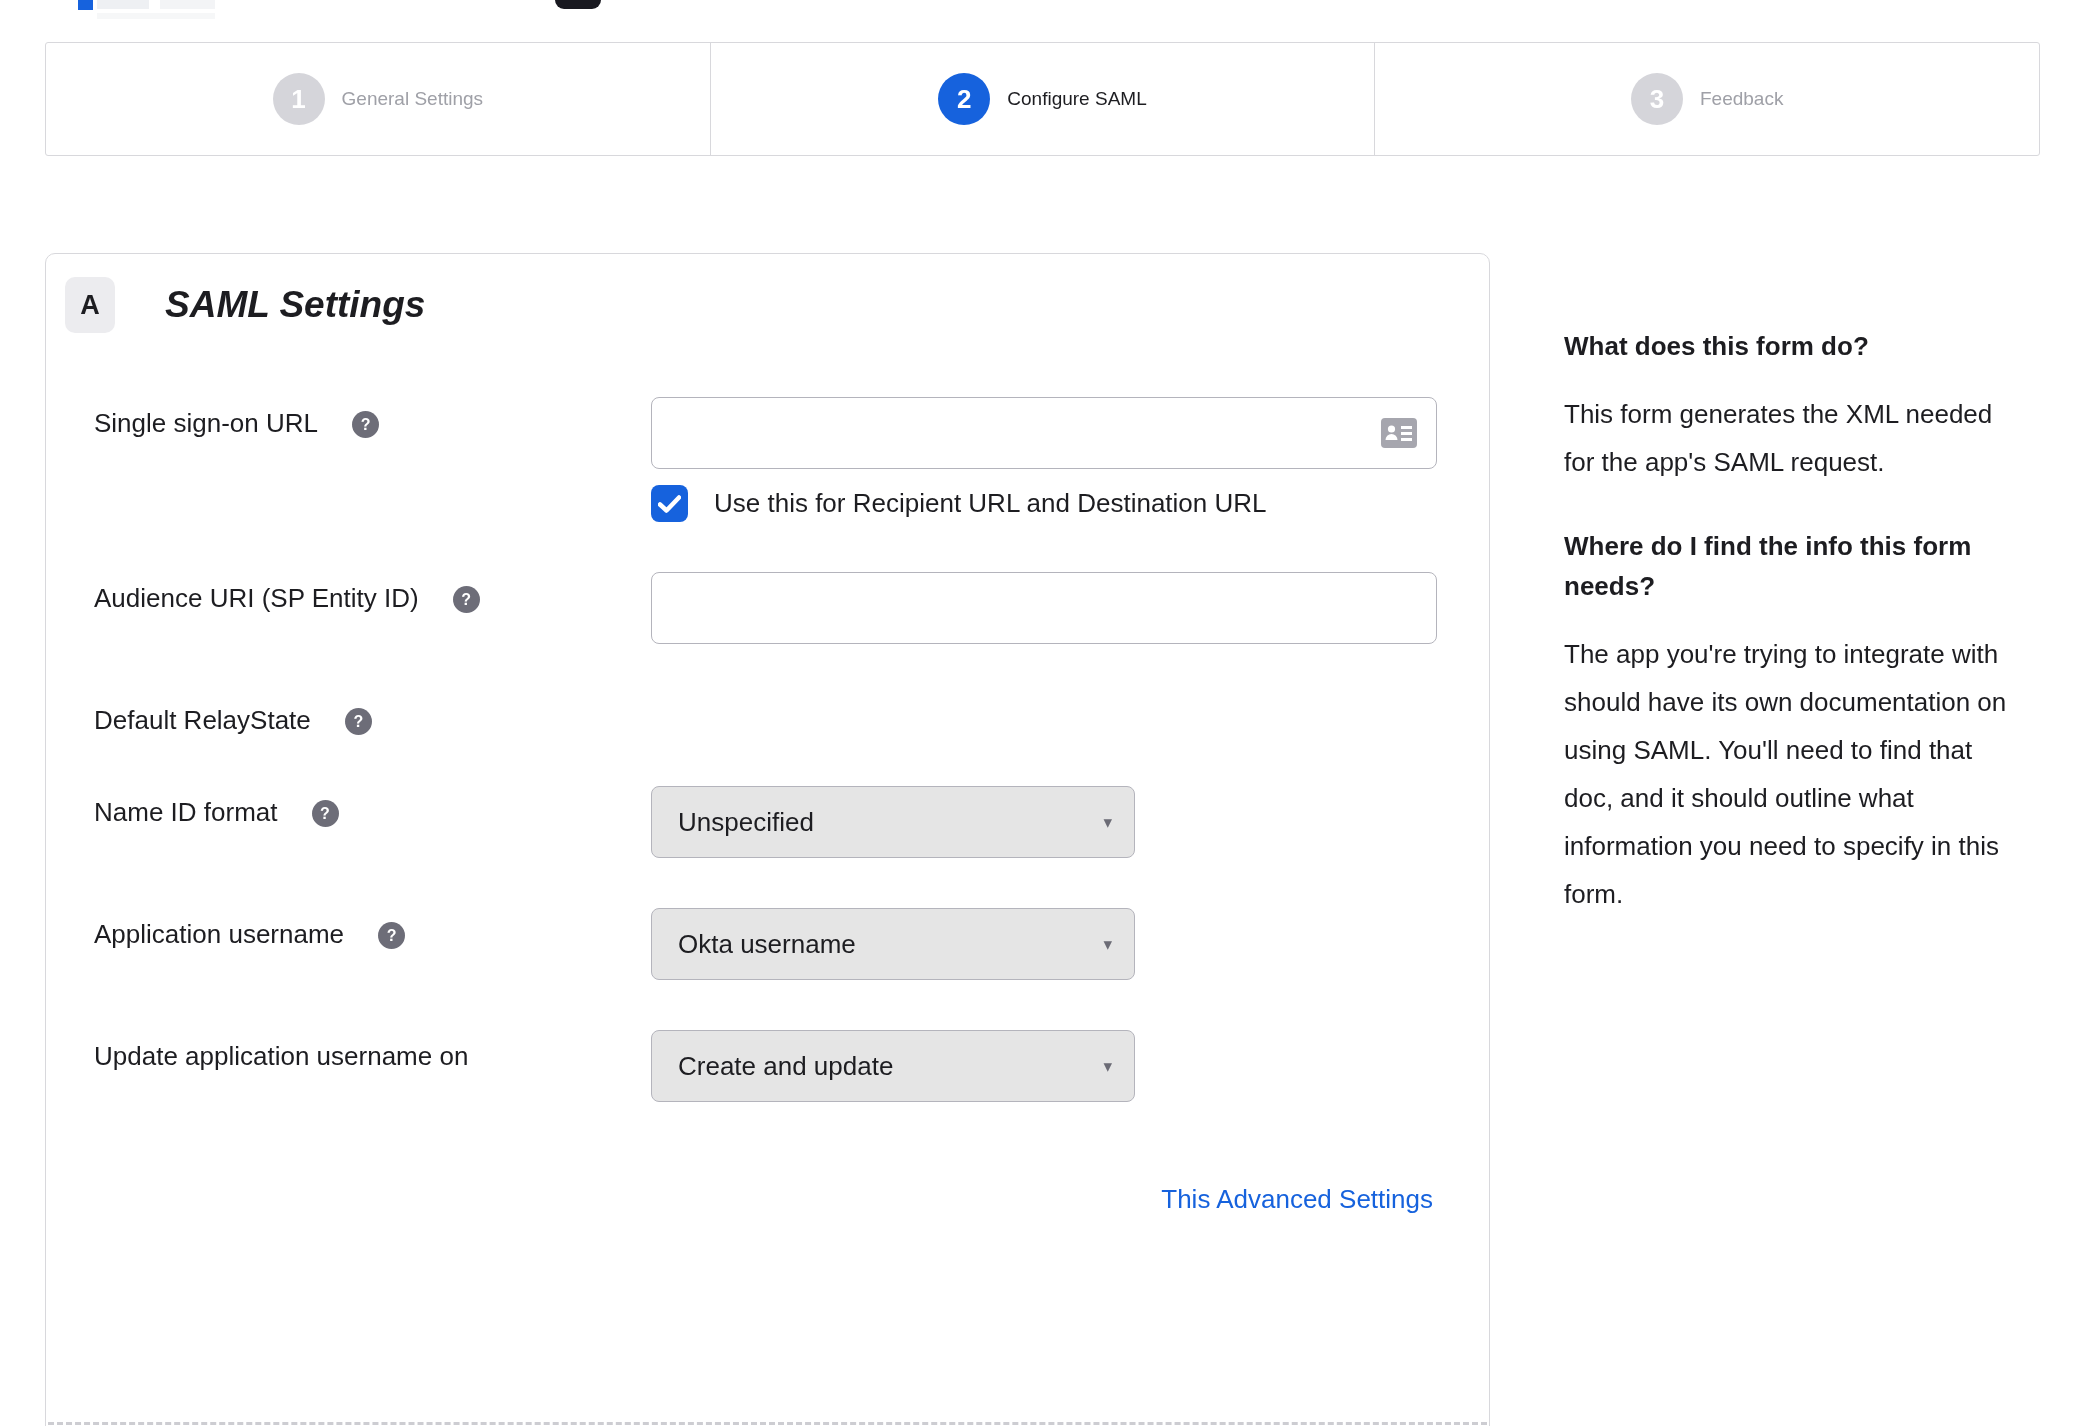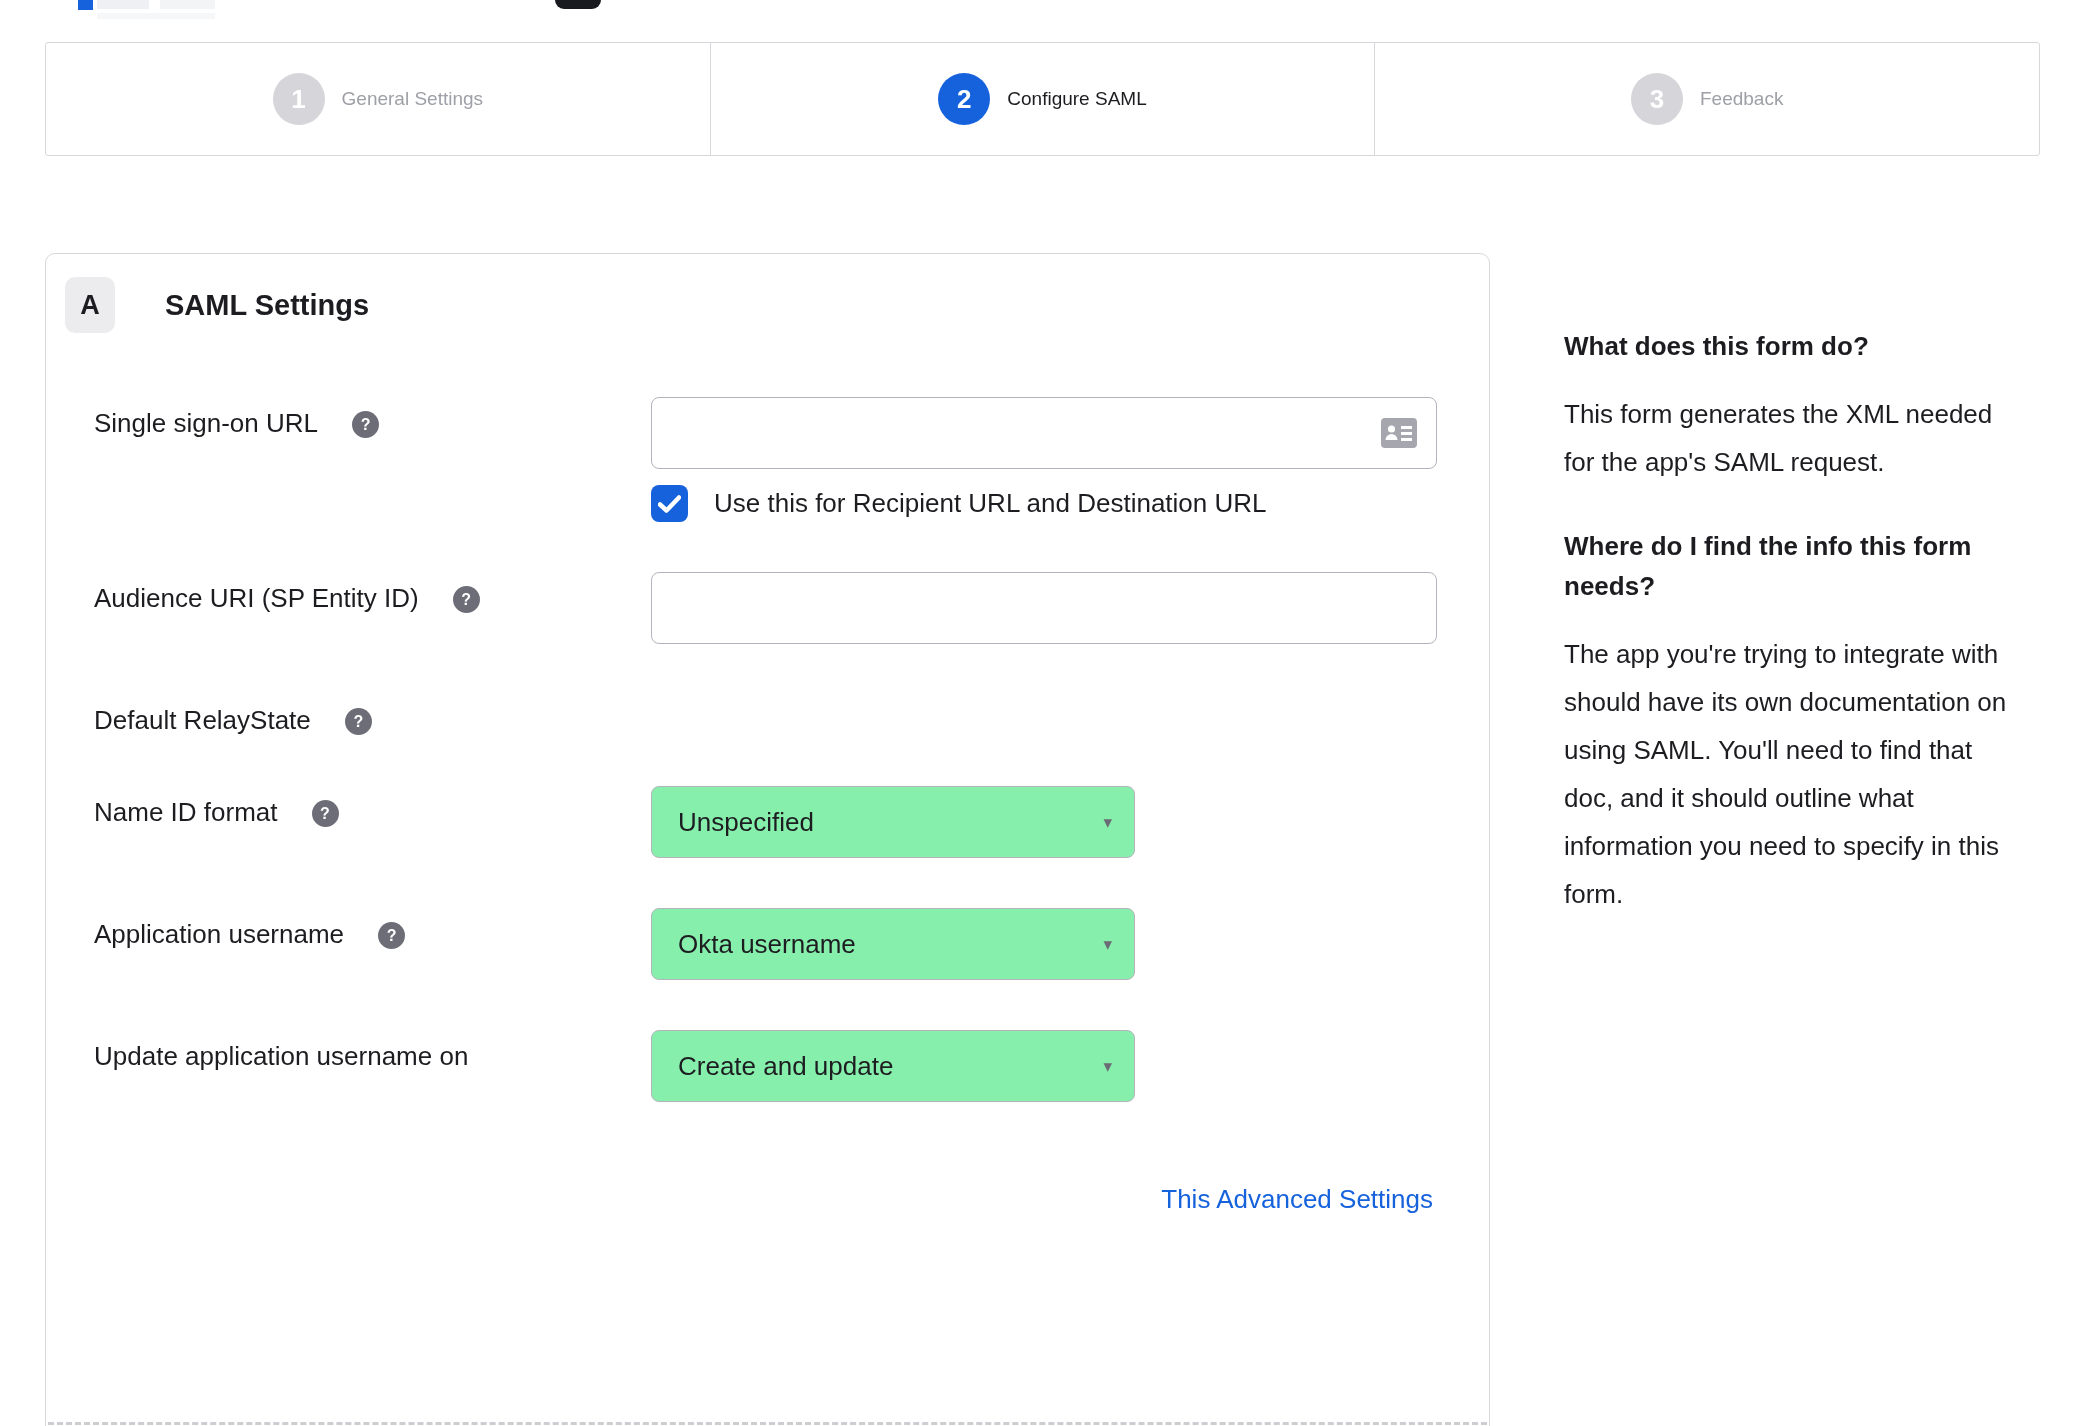--- a/index.html
+++ b/index.html
@@ -74,21 +74,21 @@
     margin: 23px 0 0 19px;
     gap: 50px;
   }
   .section-badge {
     width: 50px; height: 56px;
     border-radius: 10px;
     background: #ececef;
     display: flex; align-items: center; justify-content: center;
     font-size: 27px; font-weight: bold; color: #1d1d21;
   }
-  .section-title { font-size: 29px; font-weight: bold; }
+  .section-title { font-size: 37px; font-weight: bold; font-style: italic; }
   .group-heading {
     margin: 45px 0 0 48px;
     font-size: 28px; font-weight: bold;
     line-height: 33px;
   }
 
   .form { margin: 64px 0 0 48px; }
   .row { display: flex; margin-bottom: 50px; }
   .row-label {
     width: 557px; flex: none;
@@ -134,21 +134,21 @@
     cursor: pointer;
   }
   .checkbox-label { font-size: 26px; }
 
   .hint { margin-top: 13px; font-size: 26px; color: #73737d; }
 
   .select {
     width: 484px; height: 72px;
     border: 1px solid #b4b4bc;
     border-radius: 8px;
-    background: #86efac;
+    background: #e5e5e5;
     display: flex; align-items: center; justify-content: space-between;
     padding: 0 22px 0 26px;
     font-size: 26px;
     cursor: pointer;
   }
   .select-arrow { color: #6b6b75; font-size: 17px; }
 
   .advanced { margin-top: 82px; padding-right: 56px; text-align: right; }
   .advanced a {
     color: var(--accent,#1662dd);

